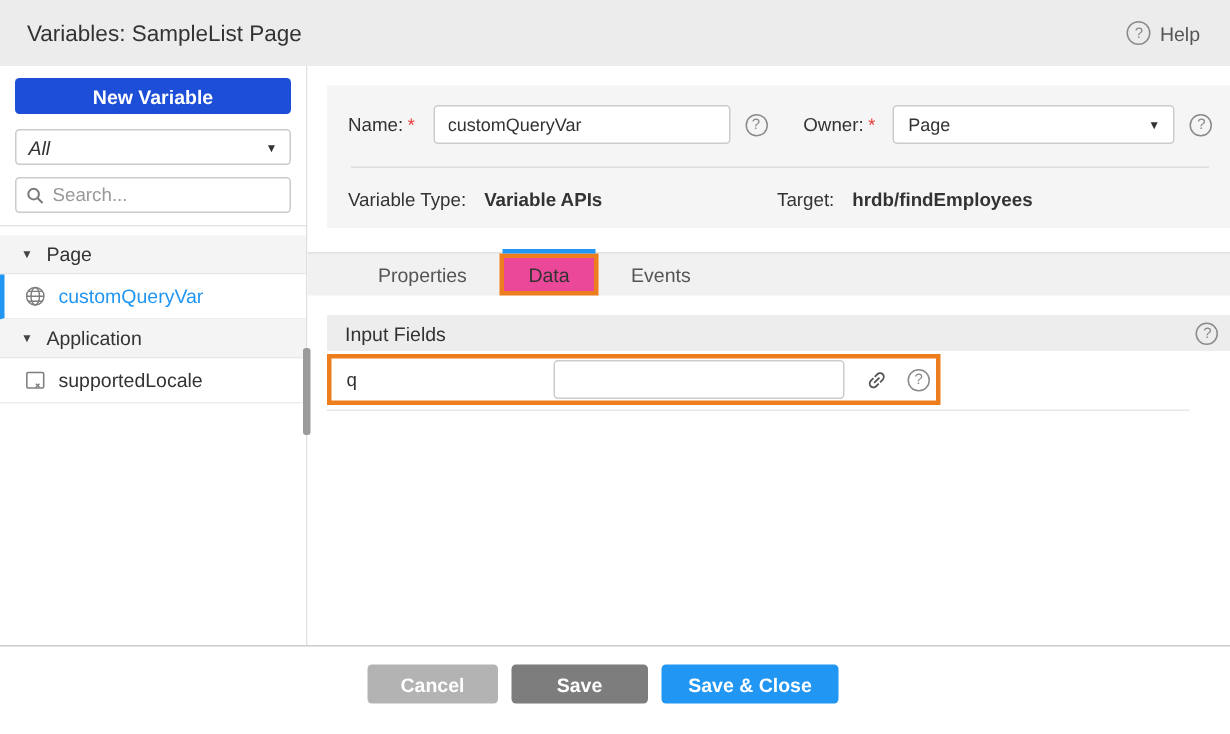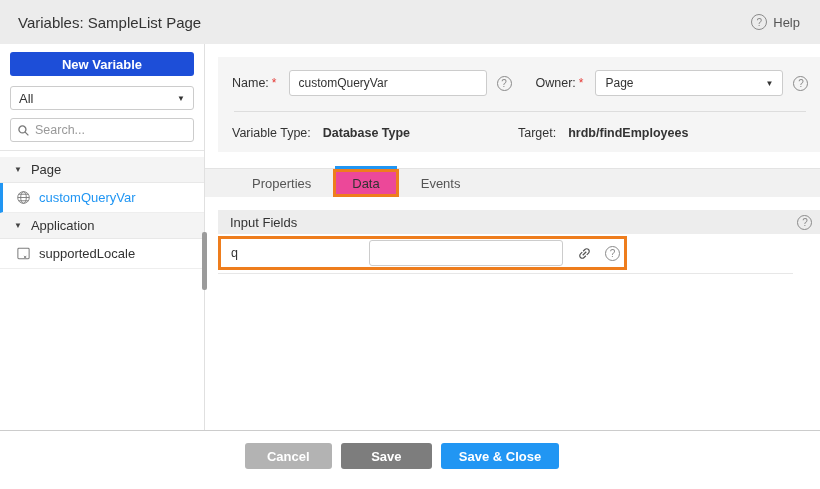--- a/index.html
+++ b/index.html
@@ -14,21 +14,21 @@
 
   .qmark { display:inline-flex; align-items:center; justify-content:center; width:16px; height:16px; border:1px solid #8a8a8a; border-radius:50%; font-size:10px; color:#8a8a8a; flex:0 0 auto; background:transparent; }
   .qmark.small { width:15px; height:15px; font-size:10px; }
 
   
   .bodyrow { position:relative; display:flex; height:386px; }
 
   
   .sidebar { position:relative; width:205px; flex:0 0 205px; background:#fff; border-right:1px solid #e0e0e0; }
   .btn-new { display:block; width:184px; margin:8px auto 0; height:24px; background:#1d4ed8; color:#fff; border:none; border-radius:3px; font-size:13px; font-weight:bold; font-family:inherit; cursor:pointer; }
-  .filter-select { width:184px; margin:10px auto 0; height:24px; border:1px solid #ccc; border-radius:3px; background:#fff; display:flex; align-items:center; justify-content:space-between; padding:0 8px; font-size:13px; color:#333; cursor:pointer; }
+  .filter-select { width:184px; margin:10px auto 0; height:24px; border:1px solid #ccc; border-radius:3px; background:#fff; display:flex; align-items:center; justify-content:space-between; padding:0 8px; font-size:13px; color:#333; cursor:pointer;font-style:italic; }
   .filter-select .caret { font-size:8px; color:#333; }
   .searchbox { width:184px; margin:8px auto 0; height:24px; border:1px solid #ccc; border-radius:3px; background:#fff; display:flex; align-items:center; padding:0 6px; gap:5px; }
   .searchbox input { border:none; outline:none; flex:1; font-size:12.5px; font-family:inherit; color:#333; min-width:0; background:transparent; }
   .searchbox input::placeholder { color:#999; }
   .sidebar .topdivider { border-bottom:1px solid #e5e5e5; margin-top:8px; }
 
   .tree { margin-top:6px; }
   .tree-group { height:26px; display:flex; align-items:center; gap:9px; padding-left:14px; background:#f4f4f4; border-bottom:1px solid #e8e8e8; font-size:13px; color:#333; cursor:pointer; }
   .tree-group .arrow { font-size:8px; color:#444; }
   .tree-item { height:30px; display:flex; align-items:center; gap:8px; padding-left:16px; background:#fff; border-bottom:1px solid #eee; font-size:13px; color:#333; cursor:pointer; }
@@ -171,21 +171,21 @@
           </div>
           <span class="gap10"></span>
           <span class="qmark small">?</span>
         </div>
 
         <div class="card-divider"></div>
 
         <div class="meta-row">
           <div class="meta-pair meta-left">
             <span>Variable Type:</span>
-            <span class="meta-val">Database Type</span>
+            <span class="meta-val">Variable APIs</span>
           </div>
           <div class="meta-pair">
             <span>Target:</span>
             <span class="meta-val">hrdb/findEmployees</span>
           </div>
         </div>
       </div>
 
       <div class="tabbar">
         <div class="tab">Properties</div>

